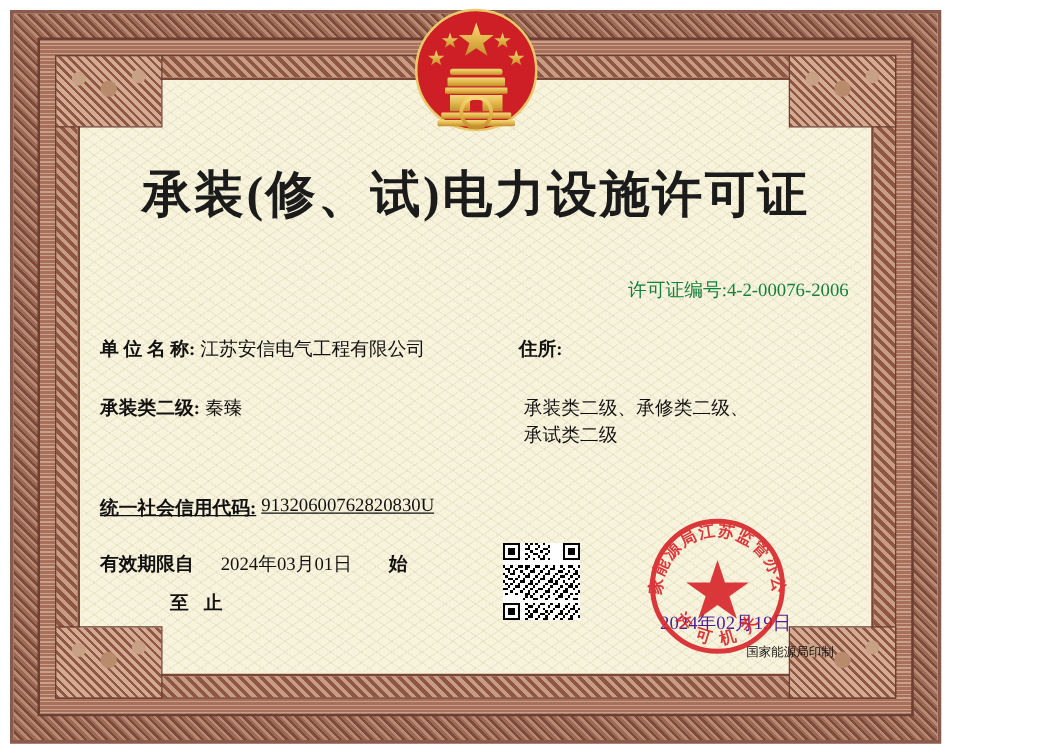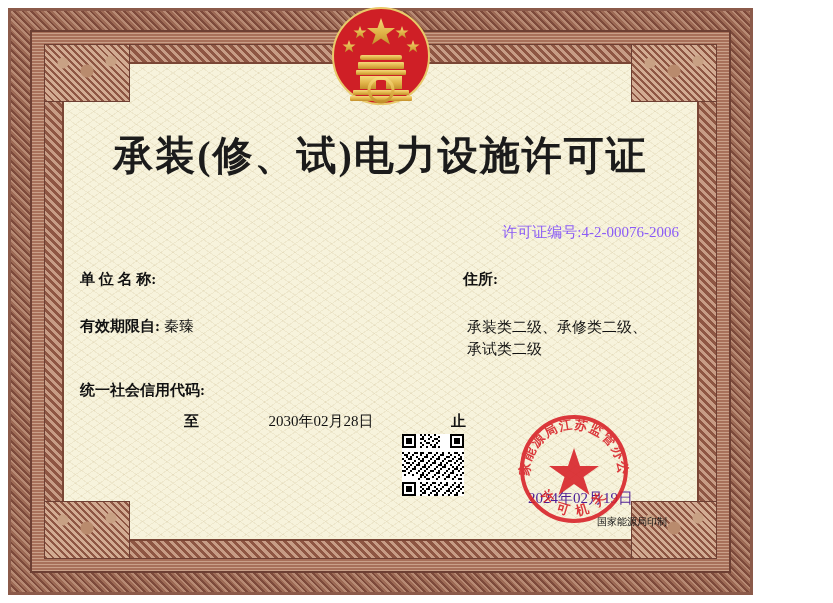--- a/index.html
+++ b/index.html
@@ -143,32 +143,31 @@
     color: #1b1b1b;
     letter-spacing: 2px;
     margin-top: 24px;
   }
 
   .cert-no {
     margin-top: 40px;
     text-align: right;
     font-family: "Liberation Serif", serif;
     font-size: 15px;
-    color: #8b5cf6;
+    color: #15803d;
     padding-right: 2px;
   }
 
   .row {
     display: flex;
     align-items: flex-start;
     margin-top: 28px;
     font-family: "Liberation Serif", serif;
     font-size: 15px;
     color: #111;
-    gap: 48px;
   }
   .label {
     font-weight: bold;
     color: #111;
     white-space: nowrap;
   }
   .value {
     margin-left: 4px;
     color: #111;
   }
@@ -181,21 +180,21 @@
     flex: 1;
     display: flex;
     align-items: flex-start;
   }
   .value.wrap {
     max-width: 185px;
     line-height: 1.45;
     font-family: Liberation Serif, serif;
   }
 
-  .row.credit { margin-top: 20px; }
+  .row.credit { margin-top: 36px; text-decoration: underline; }
   .row.valid-from { margin-top: 26px; }
   .row.valid-to { margin-top: 12px; }
 
   .date-val {
     display: inline-block;
     min-width: 140px;
     text-align: center;
   }
   .mark {
     margin-left: 12px;
@@ -298,45 +297,51 @@
 
     <div class="doc-title">承装(修、试)电力设施许可证</div>
 
     <div class="cert-no">
       <span>许可证编号:</span><span>4-2-00076-2006</span>
     </div>
 
     <div class="row">
       <div class="col-left">
         <span class="label">单 位 名 称:</span>
+        <span class="value">江苏安信电气工程有限公司</span>
       </div>
       <div class="col-right">
         <span class="label">住所:</span>
       </div>
     </div>
 
     <div class="row">
       <div class="col-left">
-        <span class="label">有效期限自:</span>
+        <span class="label">承装类二级:</span>
         <span class="value">秦臻</span>
       </div>
       <div class="col-right">
         <span class="value wrap">承装类二级、承修类二级、承试类二级</span>
       </div>
     </div>
 
     <div class="row credit">
       <span class="label">统一社会信用代码:</span>
+      <span class="value">91320600762820830U</span>
     </div>
 
+    <div class="row valid-from">
+      <span class="label">有效期限自</span>
+      <span class="value date-val">2024年03月01日</span>
+      <span class="mark">始</span>
+    </div>
 
     <div class="row valid-to">
       <span class="to-indent"></span>
       <span class="label">至</span>
-      <span class="value date-val">2030年02月28日</span>
       <span class="mark">止</span>
     </div>
 
     <svg class="qr" viewBox="0 0 31 31" shape-rendering="crispEdges">
       <rect width="31" height="31" fill="#ffffff"></rect>
       <g fill="#000000">
         <rect x="0" y="0" width="7" height="7"></rect>
           <rect x="1" y="1" width="5" height="5" fill="#fff"></rect>
           <rect x="2" y="2" width="3" height="3"></rect>
         <rect x="24" y="0" width="7" height="7"></rect>

